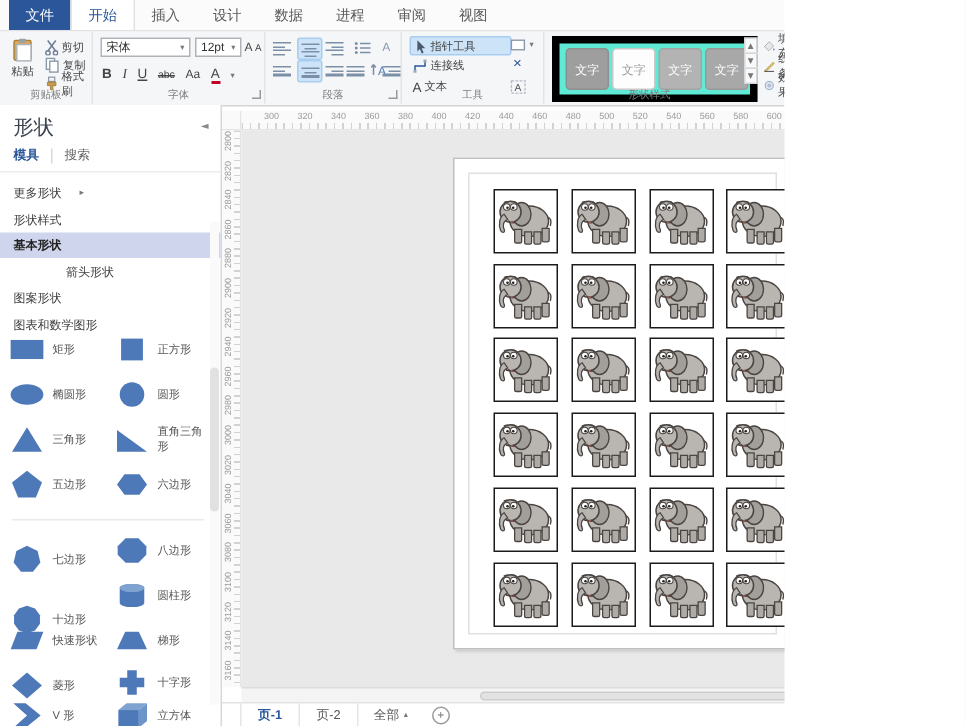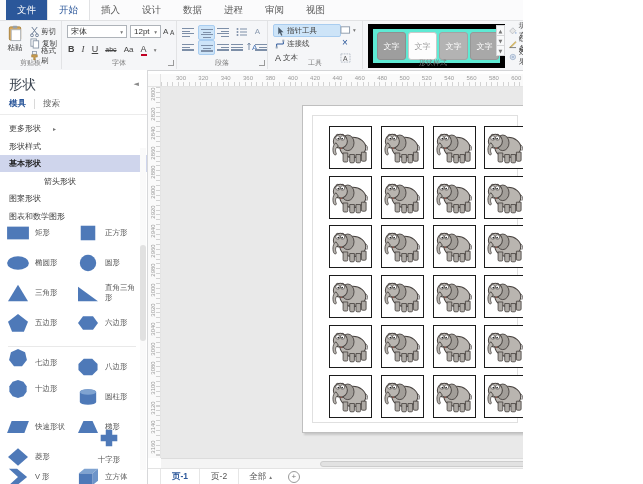--- a/index.html
+++ b/index.html
@@ -479,33 +479,33 @@
             <polygon points="13,1 24,9.5 19.5,20.5 6.5,20.5 2,9.5" fill="#4e79b8"></polygon>
           </svg>
           <span>五边形</span>
         </div>
         <div class="shape-item" style="left: 76px; top: 242px;">
           <svg viewBox="0 0 26 22">
             <polygon points="7.5,3.5 18.5,3.5 24,11 18.5,18.5 7.5,18.5 2,11" fill="#4e79b8"></polygon>
           </svg>
           <span>六边形</span>
         </div>
-        <div class="shape-item" style="left: 6px; top: 276px; align-items: flex-end;">
+        <div class="shape-item" style="left: 6px; top: 292px;">
           <svg viewBox="0 0 26 22">
             <polygon points="13,1 20.8,4.8 22.8,13.2 17.4,20 8.6,20 3.2,13.2 5.2,4.8" fill="#4e79b8"></polygon>
           </svg>
           <span>七边形</span>
         </div>
         <div class="shape-item" style="left: 76px; top: 286px;">
           <svg viewBox="0 0 26 22">
             <polygon points="8.3,2 17.7,2 23.5,7.8 23.5,14.2 17.7,20 8.3,20 2.5,14.2 2.5,7.8" fill="#4e79b8"></polygon>
           </svg>
           <span>八边形</span>
         </div>
-        <div class="shape-item" style="left: 6px; top: 308px;">
+        <div class="shape-item" style="left: 6px; top: 332px;">
           <svg viewBox="0 0 26 22">
             <polygon points="13,1 18.9,2.9 22.5,7.9 22.5,14.1 18.9,19.1 13,21 7.1,19.1 3.5,14.1 3.5,7.9 7.1,2.9" fill="#4e79b8"></polygon>
           </svg>
           <span>十边形</span>
         </div>
         <div class="shape-item" style="left: 76px; top: 316px;">
           <svg viewBox="0 0 26 22">
             <path d="M4,5.5 a9,3 0 0 1 18,0 v11 a9,3 0 0 1 -18,0 z" fill="#4e79b8"></path>
             <ellipse cx="13" cy="5.5" rx="9" ry="3" fill="#7fa3d1"></ellipse>
           </svg>
@@ -522,21 +522,21 @@
             <polygon points="8,4.5 18,4.5 24,17.5 2,17.5" fill="#4e79b8"></polygon>
           </svg>
           <span>梯形</span>
         </div>
         <div class="shape-item" style="left: 6px; top: 376px;">
           <svg viewBox="0 0 26 22">
             <polygon points="13,1.5 24,11 13,20.5 2,11" fill="#4e79b8"></polygon>
           </svg>
           <span>菱形</span>
         </div>
-        <div class="shape-item" style="left: 76px; top: 356px; flex-direction: column;">
+        <div class="shape-item" style="left: 76px; top: 374px;">
           <svg viewBox="0 0 26 22">
             <polygon points="9.5,2 16.5,2 16.5,7.5 22,7.5 22,14.5 16.5,14.5 16.5,20 9.5,20 9.5,14.5 4,14.5 4,7.5 9.5,7.5" fill="#4e79b8"></polygon>
           </svg>
           <span>十字形</span>
         </div>
         <div class="shape-item" style="left: 6px; top: 396px;">
           <svg viewBox="0 0 26 22">
             <polygon points="3,2 12,2 23,11 12,20 3,20 13,11" fill="#4e79b8"></polygon>
           </svg>
           <span>V 形</span>

